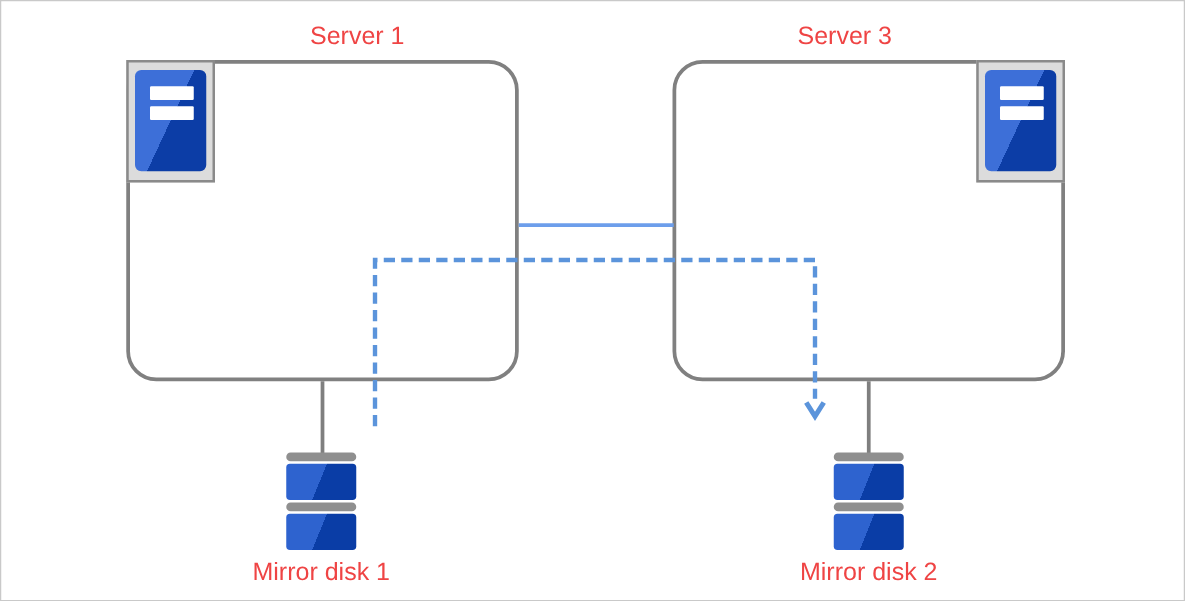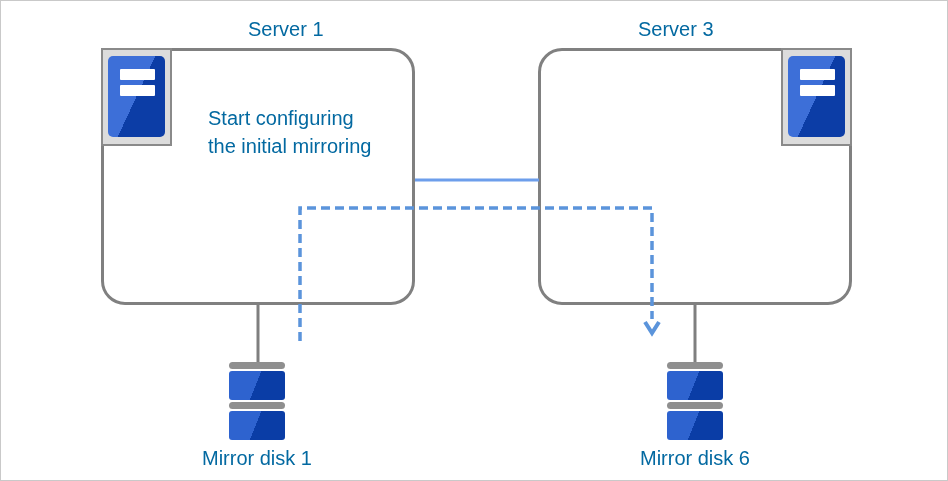--- a/index.html
+++ b/index.html
@@ -4,21 +4,21 @@
 <style>
   html, body { margin: 0; padding: 0; background: #fff; }
   .stage {
     position: relative;
     width: 948px;
     height: 481px;
     box-sizing: border-box;
     border: 1px solid #c9c9c9;
     background: #ffffff;
     font-family: "Liberation Sans", sans-serif;
-    color: #0369a1;
+    color: #ef4444;
     overflow: hidden;
   }
 
   
   .server-box {
     position: absolute;
     box-sizing: border-box;
     width: 314px;
     height: 257px;
     border: 3px solid #808080;
@@ -149,18 +149,16 @@
   </div>
   <div class="disk d2">
     <div class="cap"></div>
     <div class="platter"></div>
     <div class="cap"></div>
     <div class="platter"></div>
   </div>
 
   <div class="title t1">Server 1</div>
   <div class="title t2">Server 3</div>
-  <div class="note">Start configuring
-the initial mirroring</div>
   <div class="disk-label l1">Mirror disk 1</div>
-  <div class="disk-label l2">Mirror disk 6</div>
+  <div class="disk-label l2">Mirror disk 2</div>
 
 </div>
 
 </body></html>

